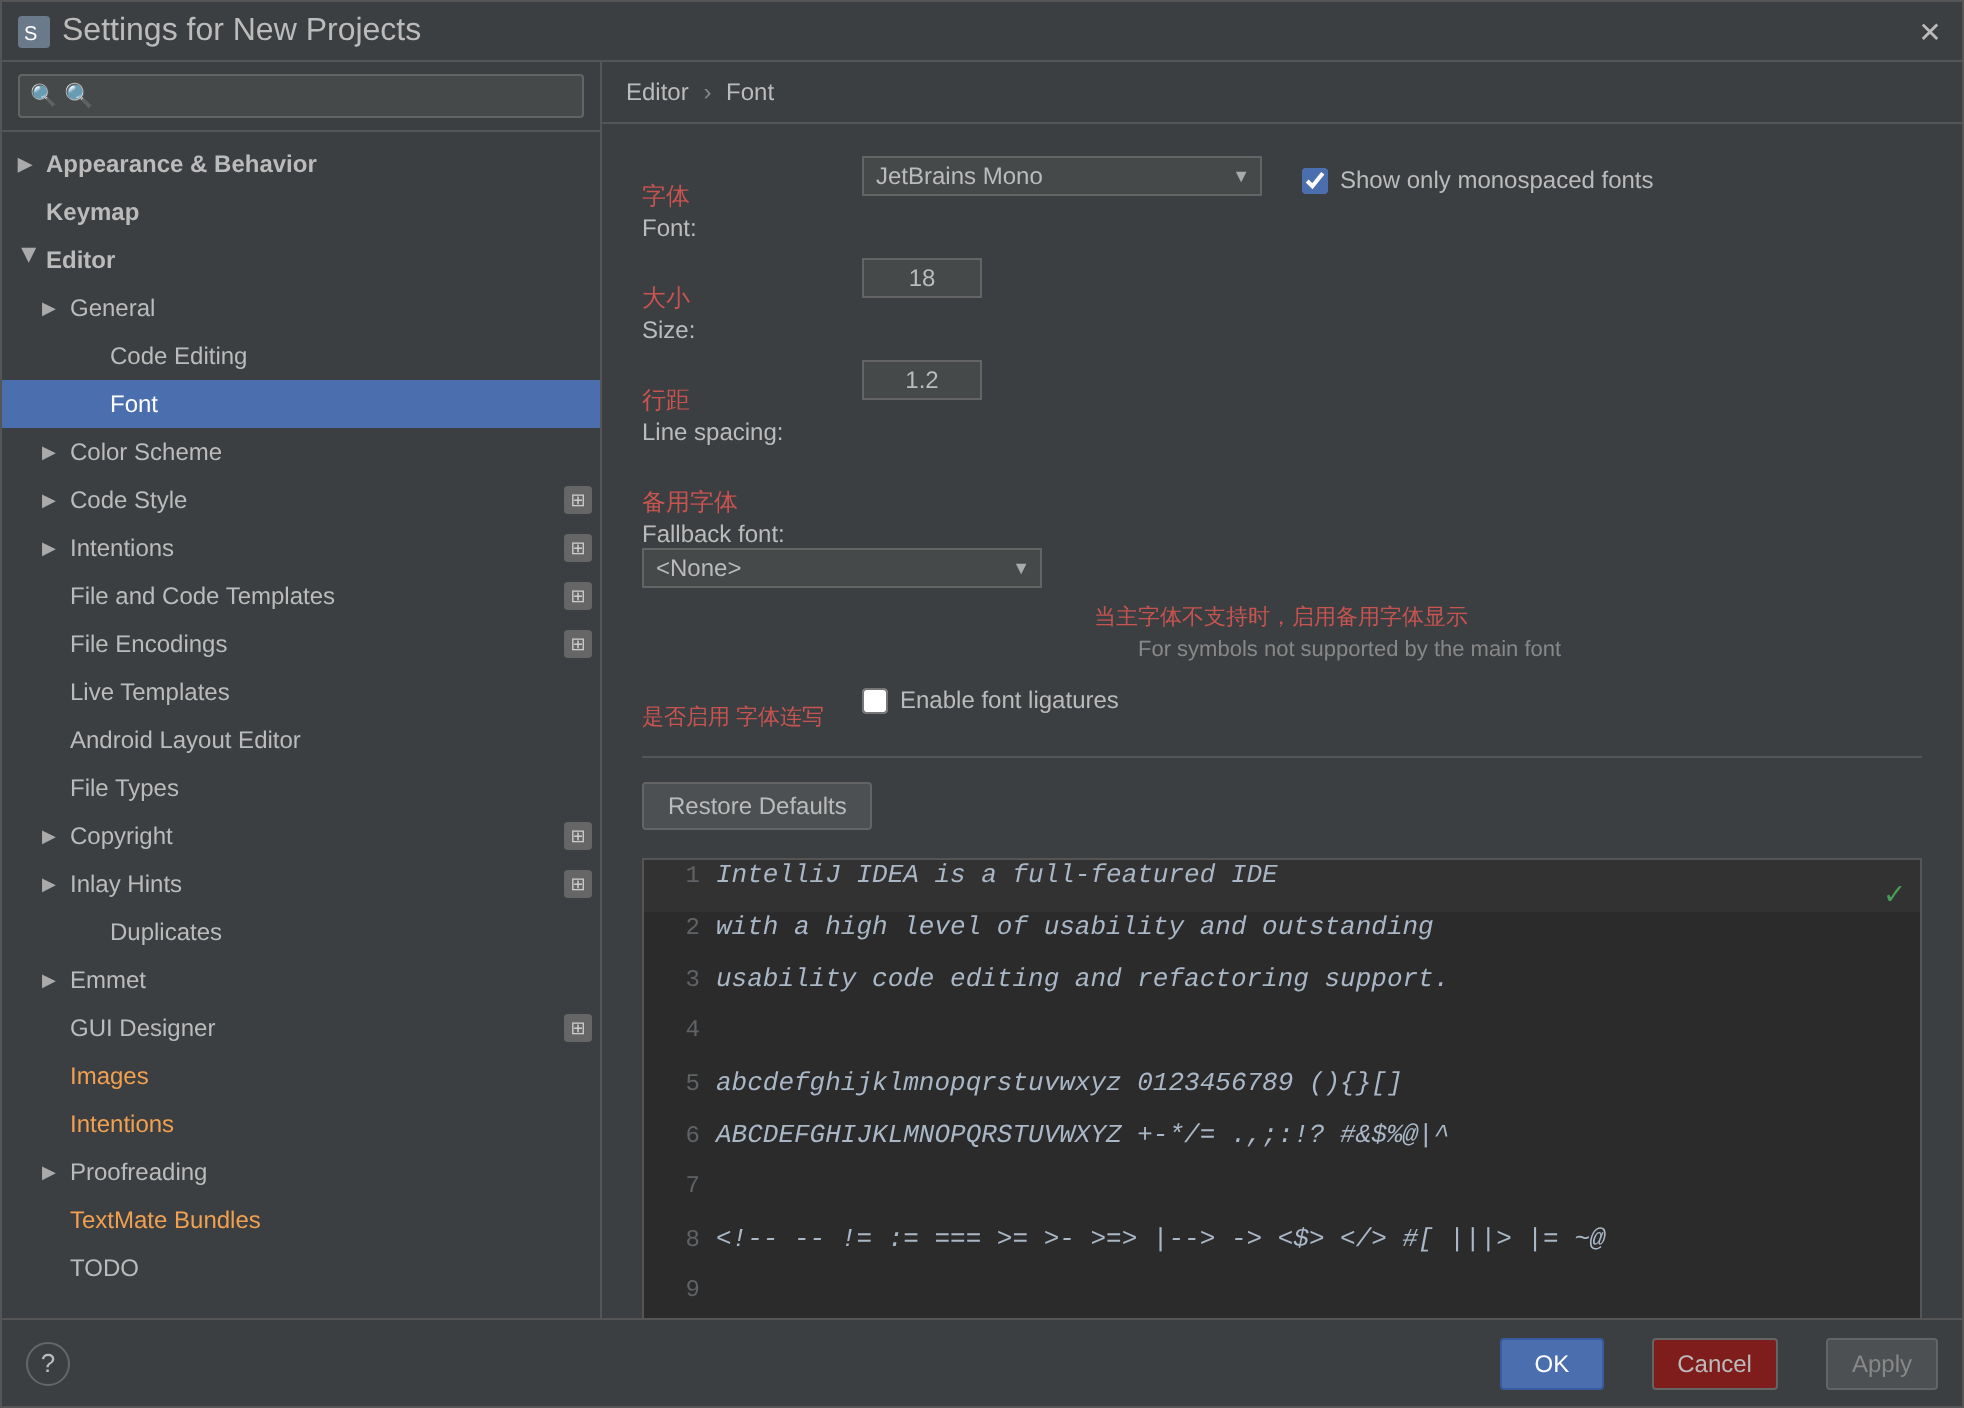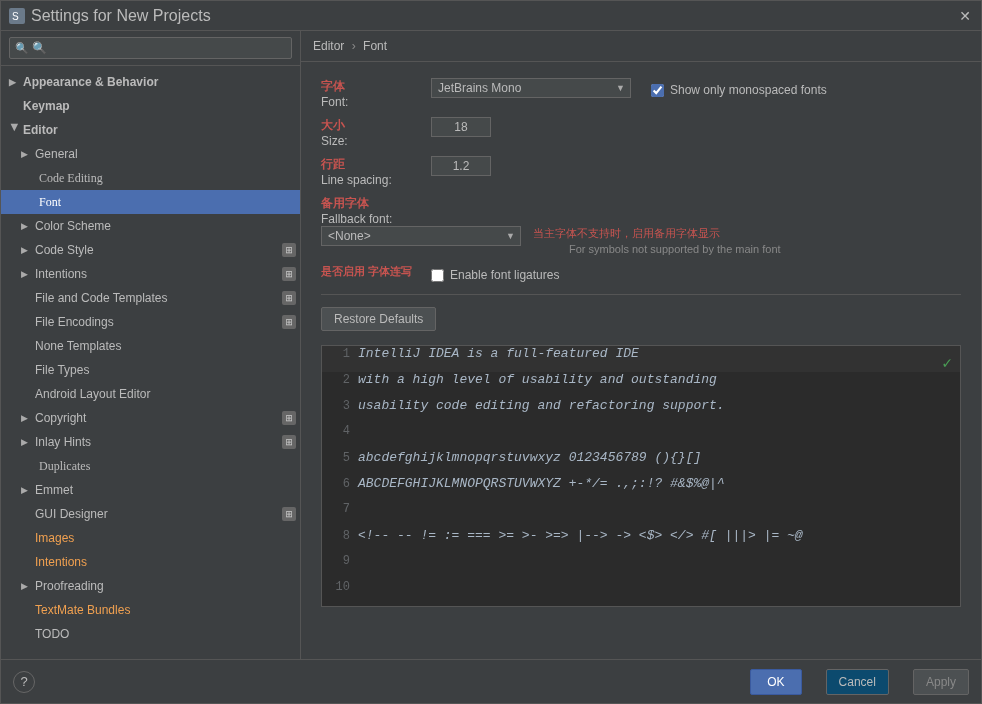--- a/index.html
+++ b/index.html
@@ -89,21 +89,21 @@
       height: 24px;
       padding-left: 8px;
       cursor: pointer;
       color: #bbb;
       font-size: 12px;
       user-select: none;
     }
     .tree-item.selected { background: #4b6eaf; color: #fff; }
     .tree-item.level-0 { font-weight: bold; }
     .tree-item.level-1 { padding-left: 20px; }
-    .tree-item.level-2 { padding-left: 24px; font-family: Liberation Serif, serif; }
+    .tree-item.level-2 { padding-left: 40px; }
 
     .arrow {
       display: inline-block;
       width: 12px;
       font-size: 9px;
       color: #aaa;
       margin-right: 2px;
     }
     .arrow.expanded { transform: rotate(90deg); display: inline-block; }
 
@@ -156,22 +156,23 @@
       align-items: flex-start;
       margin-bottom: 8px;
     }
     .font-label-group {
       width: 110px;
       min-width: 110px;
     }
     .label-chinese {
       color: #c75450;
       font-size: 12px;
-      font-weight: bold;
+      font-weight: normal;
       display: block;
+      margin-top: 12px;
     }
     .label-english {
       color: #bbb;
       font-size: 12px;
       display: block;
     }
 
     .font-control {
       display: flex;
       align-items: center;
@@ -236,26 +237,27 @@
 
     .fallback-row {
       display: flex;
       align-items: flex-start;
       margin-bottom: 8px;
       flex-direction: column;
     }
     .fallback-hint {
       color: #888;
       font-size: 11px;
-      margin-left: 36px;
+      margin-left: 22px;
     }
     .fallback-hint-zh {
       color: #c75450;
       font-size: 11px;
       display: block;
+      margin-top: 27px;
     }
 
     .ligatures-row {
       display: flex;
       align-items: flex-start;
       margin-bottom: 12px;
     }
 
     .divider {
       border: none;
@@ -343,21 +345,21 @@
     .btn-ok {
       background: #4b6eaf;
       border: 1px solid #3a5a9f;
       color: #fff;
       padding: 5px 16px;
       font-size: 12px;
       cursor: pointer;
       border-radius: 2px;
     }
     .btn-cancel {
-      background: #0c4a6e;
+      background: #7f1d1d;
       border: 1px solid #646464;
       color: #bbb;
       padding: 5px 12px;
       font-size: 12px;
       cursor: pointer;
       border-radius: 2px;
     }
     .btn-apply {
       background: #4c5052;
       border: 1px solid #646464;
@@ -449,31 +451,31 @@
         </div>
 
         <div class="tree-item level-1">
           <span class="arrow"></span>
           <span>File Encodings</span>
           <span class="item-icon-badge">⊞</span>
         </div>
 
         <div class="tree-item level-1">
           <span class="arrow"></span>
-          <span>None Templates</span>
+          <span>Live Templates</span>
+        </div>
+
+        <div class="tree-item level-1">
+          <span class="arrow"></span>
+          <span>Android Layout Editor</span>
         </div>
 
         <div class="tree-item level-1">
           <span class="arrow"></span>
           <span>File Types</span>
-        </div>
-
-        <div class="tree-item level-1">
-          <span class="arrow"></span>
-          <span>Android Layout Editor</span>
         </div>
 
         <div class="tree-item level-1">
           <span class="arrow">▶</span>
           <span>Copyright</span>
           <span class="item-icon-badge">⊞</span>
         </div>
 
         <div class="tree-item level-1">
           <span class="arrow">▶</span>
@@ -572,21 +574,21 @@
             <input type="text" class="number-input" value="1.2" style="">
           </div>
         </div>
 
         
         <div class="fallback-row">
           <div class="font-label-group">
             <span class="label-chinese">备用字体</span>
             <span class="label-english">Fallback font:</span>
           </div>
-          <div style="display:flex; align-items:flex-start; gap:12px;">
+          <div style="display:flex; align-items:flex-start; gap:26px;">
             <div class="select-wrap">
               <select class="font-select">
                 <option>&lt;None&gt;</option>
               </select>
             </div>
             <div>
               <span class="fallback-hint-zh">当主字体不支持时，启用备用字体显示</span>
               <span class="fallback-hint">For symbols not supported by the main font</span>
             </div>
           </div>

